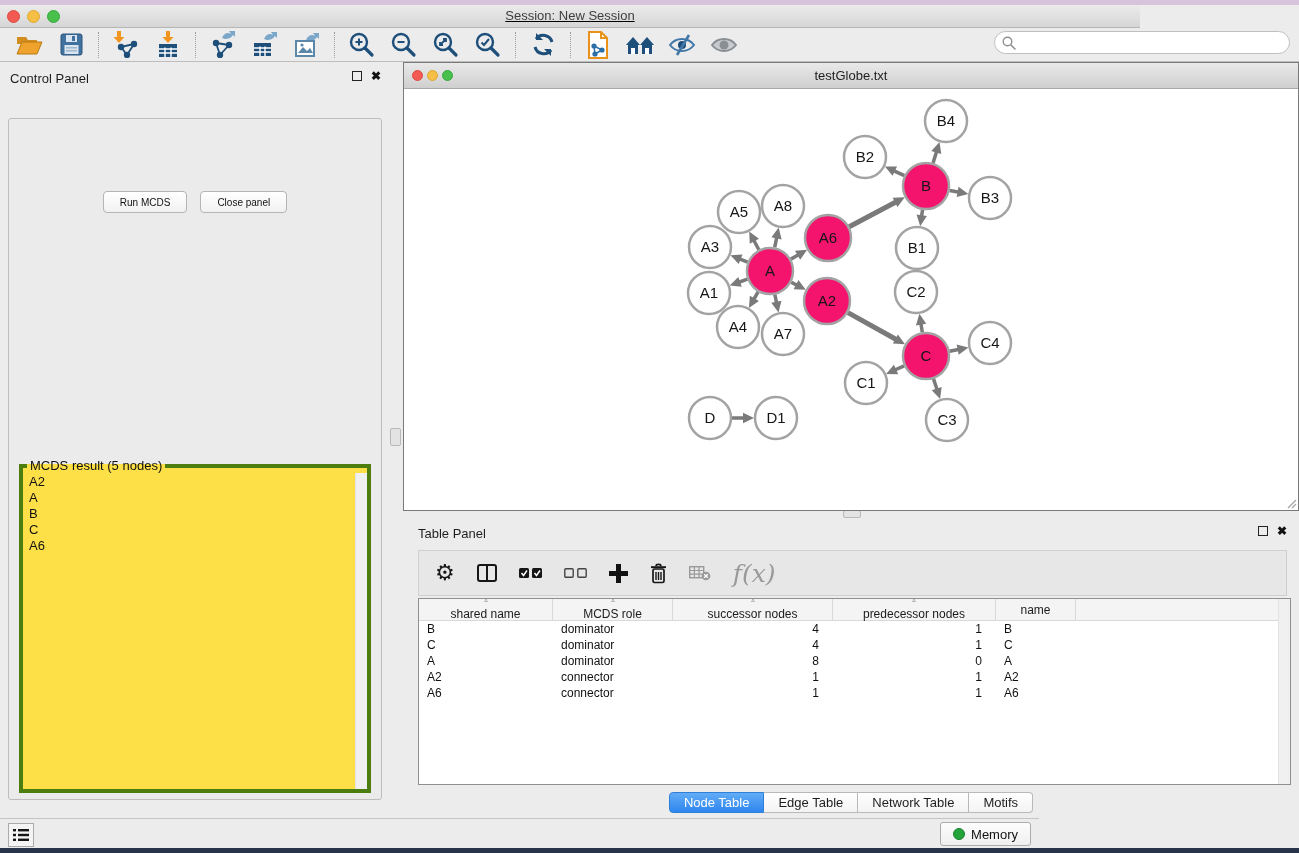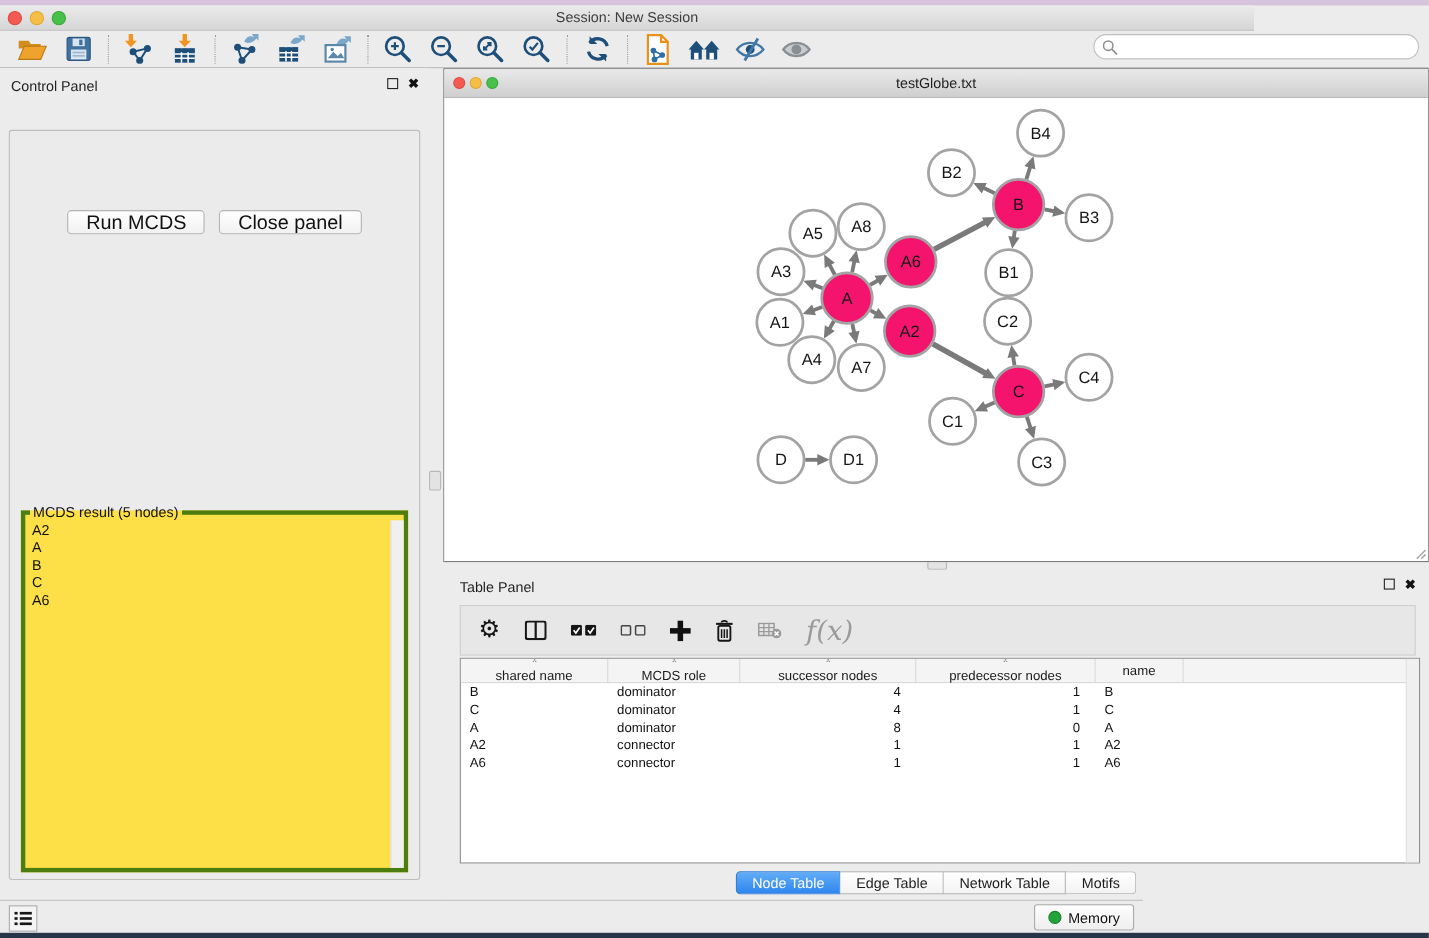--- a/index.html
+++ b/index.html
@@ -3,21 +3,21 @@
 <meta charset="utf-8">
 <style>
   * { margin:0; padding:0; box-sizing:border-box; }
   html,body { width:1299px; height:853px; }
   body { font-family:"Liberation Sans", sans-serif; background:#ECECEC; position:relative; overflow:hidden; }
   .abs { position:absolute; }
 
   
   #desktop-top { left:0; top:0; width:1299px; height:5px; background:#D8C3DC; }
   #titlebar { left:0; top:5px; width:1140px; height:23px;
-    background:linear-gradient(#EBEBEB,#D6D6D6); border-bottom:1px solid #B6B6B6; }
+    background:linear-gradient(#EBEBEB,#D6D6D6); border-bottom:1px solid #B6B6B6;text-decoration:underline; }
   .lights { display:flex; gap:7px; position:absolute; left:7px; top:5px; }
   .light { width:13px; height:13px; border-radius:50%; }
   .light.red    { background:#F25A52; border:1px solid #DD4B43; }
   .light.yellow { background:#F5BE44; border:1px solid #DFA932; }
   .light.green  { background:#48C04B; border:1px solid #35A93C; }
   #titlebar .title { text-align:center; font-size:13px; color:#3E3E3E; line-height:22px; }
 
   
   #toolbar { left:0; top:28px; width:1299px; height:34px; background:#ECECEC;
     border-bottom:1px solid #BDBDBD; display:flex; align-items:center; padding-left:8px; }
@@ -43,21 +43,21 @@
     border:1px solid #BDBDBD; border-radius:3px; }
   #opt-label { left:0; right:0; top:13px; text-align:center; font-size:13px; color:#111; }
   #criterion { left:35px; top:37px; width:304px; height:23px; background:#fff; border:1px solid #B5B5B5;
     border-radius:4px; font-size:13px; color:#111; line-height:21px; padding-left:8px; cursor:default; }
   #criterion .spinner { position:absolute; right:0; top:0; width:19px; height:21px; border-radius:0 3px 3px 0;
     background:linear-gradient(#6FB5F8,#2B80EC); display:flex; flex-direction:column; align-items:center; justify-content:center; gap:1px; }
   .chev { width:0; height:0; border-left:3.5px solid transparent; border-right:3.5px solid transparent; }
   .chev.up { border-bottom:4px solid #fff; }
   .chev.down { border-top:4px solid #fff; }
   #cp-buttons { left:0; right:0; top:72px; display:flex; justify-content:center; gap:13px; }
-  .btn { font-size:18px; color:#111; background:linear-gradient(#FFFFFF,#F1F1F1);
+  .btn { font-size:10px; color:#111; background:linear-gradient(#FFFFFF,#F1F1F1);
     border:1px solid #B5B5B5; border-radius:4px; height:22px; padding:0 16px; cursor:default; }
   #mcds-fieldset { position:absolute; left:10px; right:10px; top:339px; bottom:6px;
     border:4px solid #4d7c0f; background:#fde047; }
   #mcds-fieldset legend { font-size:13px; color:#111; margin-left:4px; padding:0 3px; }
   #mcds-list { font-size:13px; color:#111; padding:1px 6px; line-height:16px; }
   .vscroll-strip { position:absolute; top:0; right:0; bottom:0; width:12px; background:#F0F0F0; border-left:1px solid #E2E2E2; }
 
   
   .gripper-v { left:390px; top:428px; width:11px; height:18px; background:#E3E3E3; border:1px solid #B8B8B8; border-radius:2px; }
   .gripper-h { left:843px; top:510px; width:18px; height:8px; background:#E3E3E3; border:1px solid #B8B8B8; border-radius:2px; }

